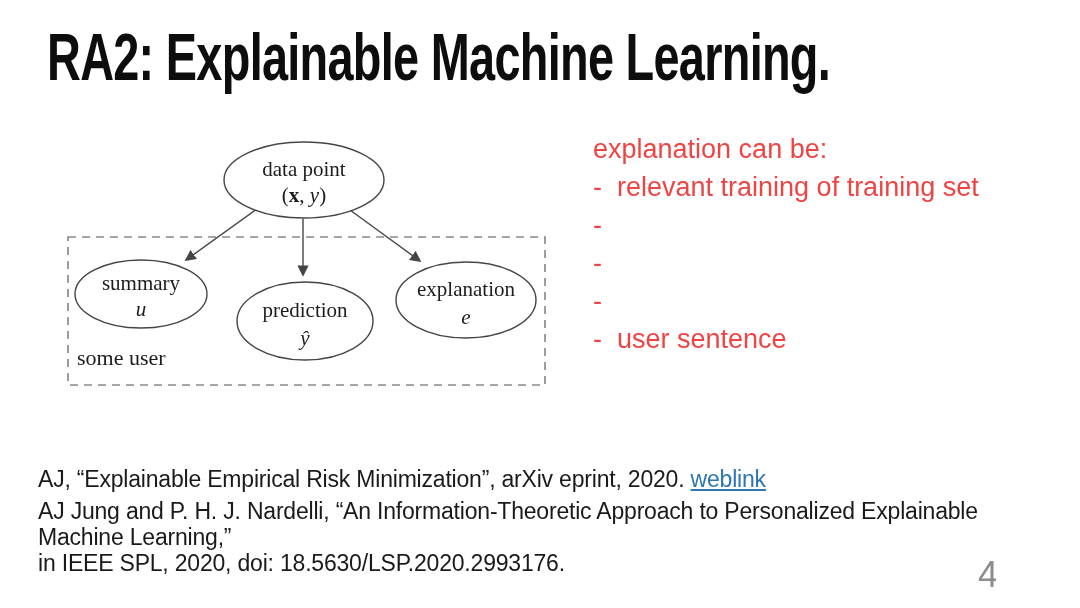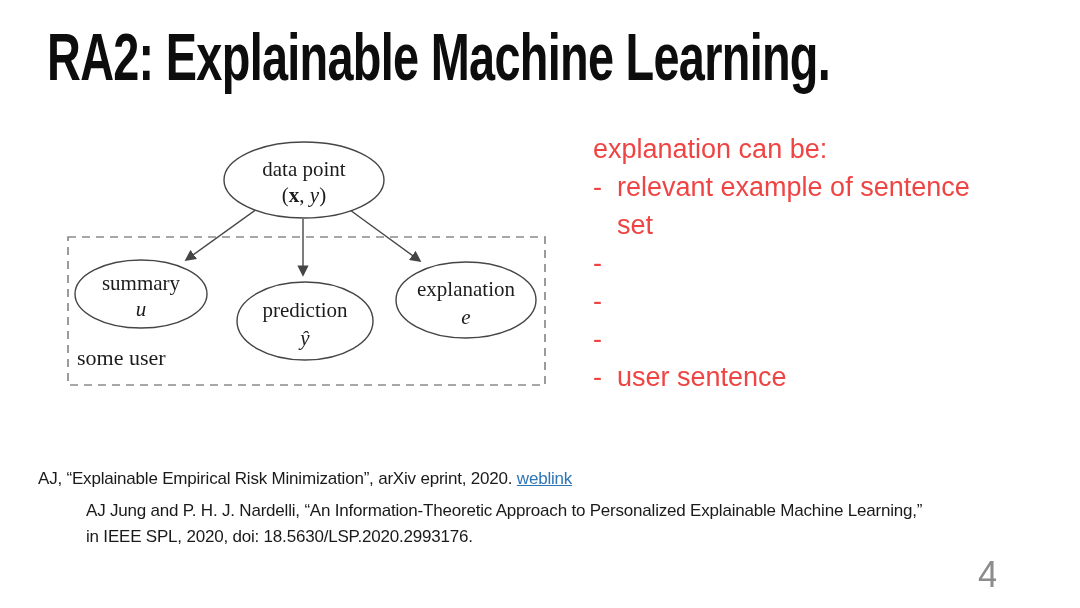--- a/index.html
+++ b/index.html
@@ -61,26 +61,26 @@
     color: #ef4444;
   }
   .bullet-row { display: flex; }
   .bullet-dash {
     width: 24px;
     flex: 0 0 24px;
   }
   .refs {
     position: absolute;
     left: 38px;
-    font-size: 17px;
+    font-size: 23px;
     color: #1a1a1a;
     letter-spacing: -0.2px;
   }
   .ref1 { top: 467px; line-height: 24px; }
-  .ref2 { top: 498px; line-height: 26px; margin-left: 48px; }
+  .ref2 { top: 498px; line-height: 26px; }
   .weblink {
     color: #2e75b6;
     text-decoration: underline;
     cursor: pointer;
   }
   .page-number {
     position: absolute;
     left: 978px;
     top: 554px;
     font-size: 36px;
@@ -124,21 +124,21 @@
     <text class="dg-label" x="406" y="171">explanation</text>
     <text class="dg-sym" x="406" y="199">e</text>
 
     <text class="dg-user" x="17" y="240">some user</text>
   </svg>
 
   <div class="bullet-list">
     <div>explanation can be:</div>
     <div class="bullet-row">
       <span class="bullet-dash">-</span>
-      <span>relevant example of sentence set</span>
+      <span>relevant training of training set</span>
     </div>
     <div class="bullet-row">
       <span class="bullet-dash">-</span>
     </div>
     <div class="bullet-row">
       <span class="bullet-dash">-</span>
     </div>
     <div class="bullet-row">
       <span class="bullet-dash">-</span>
     </div>

